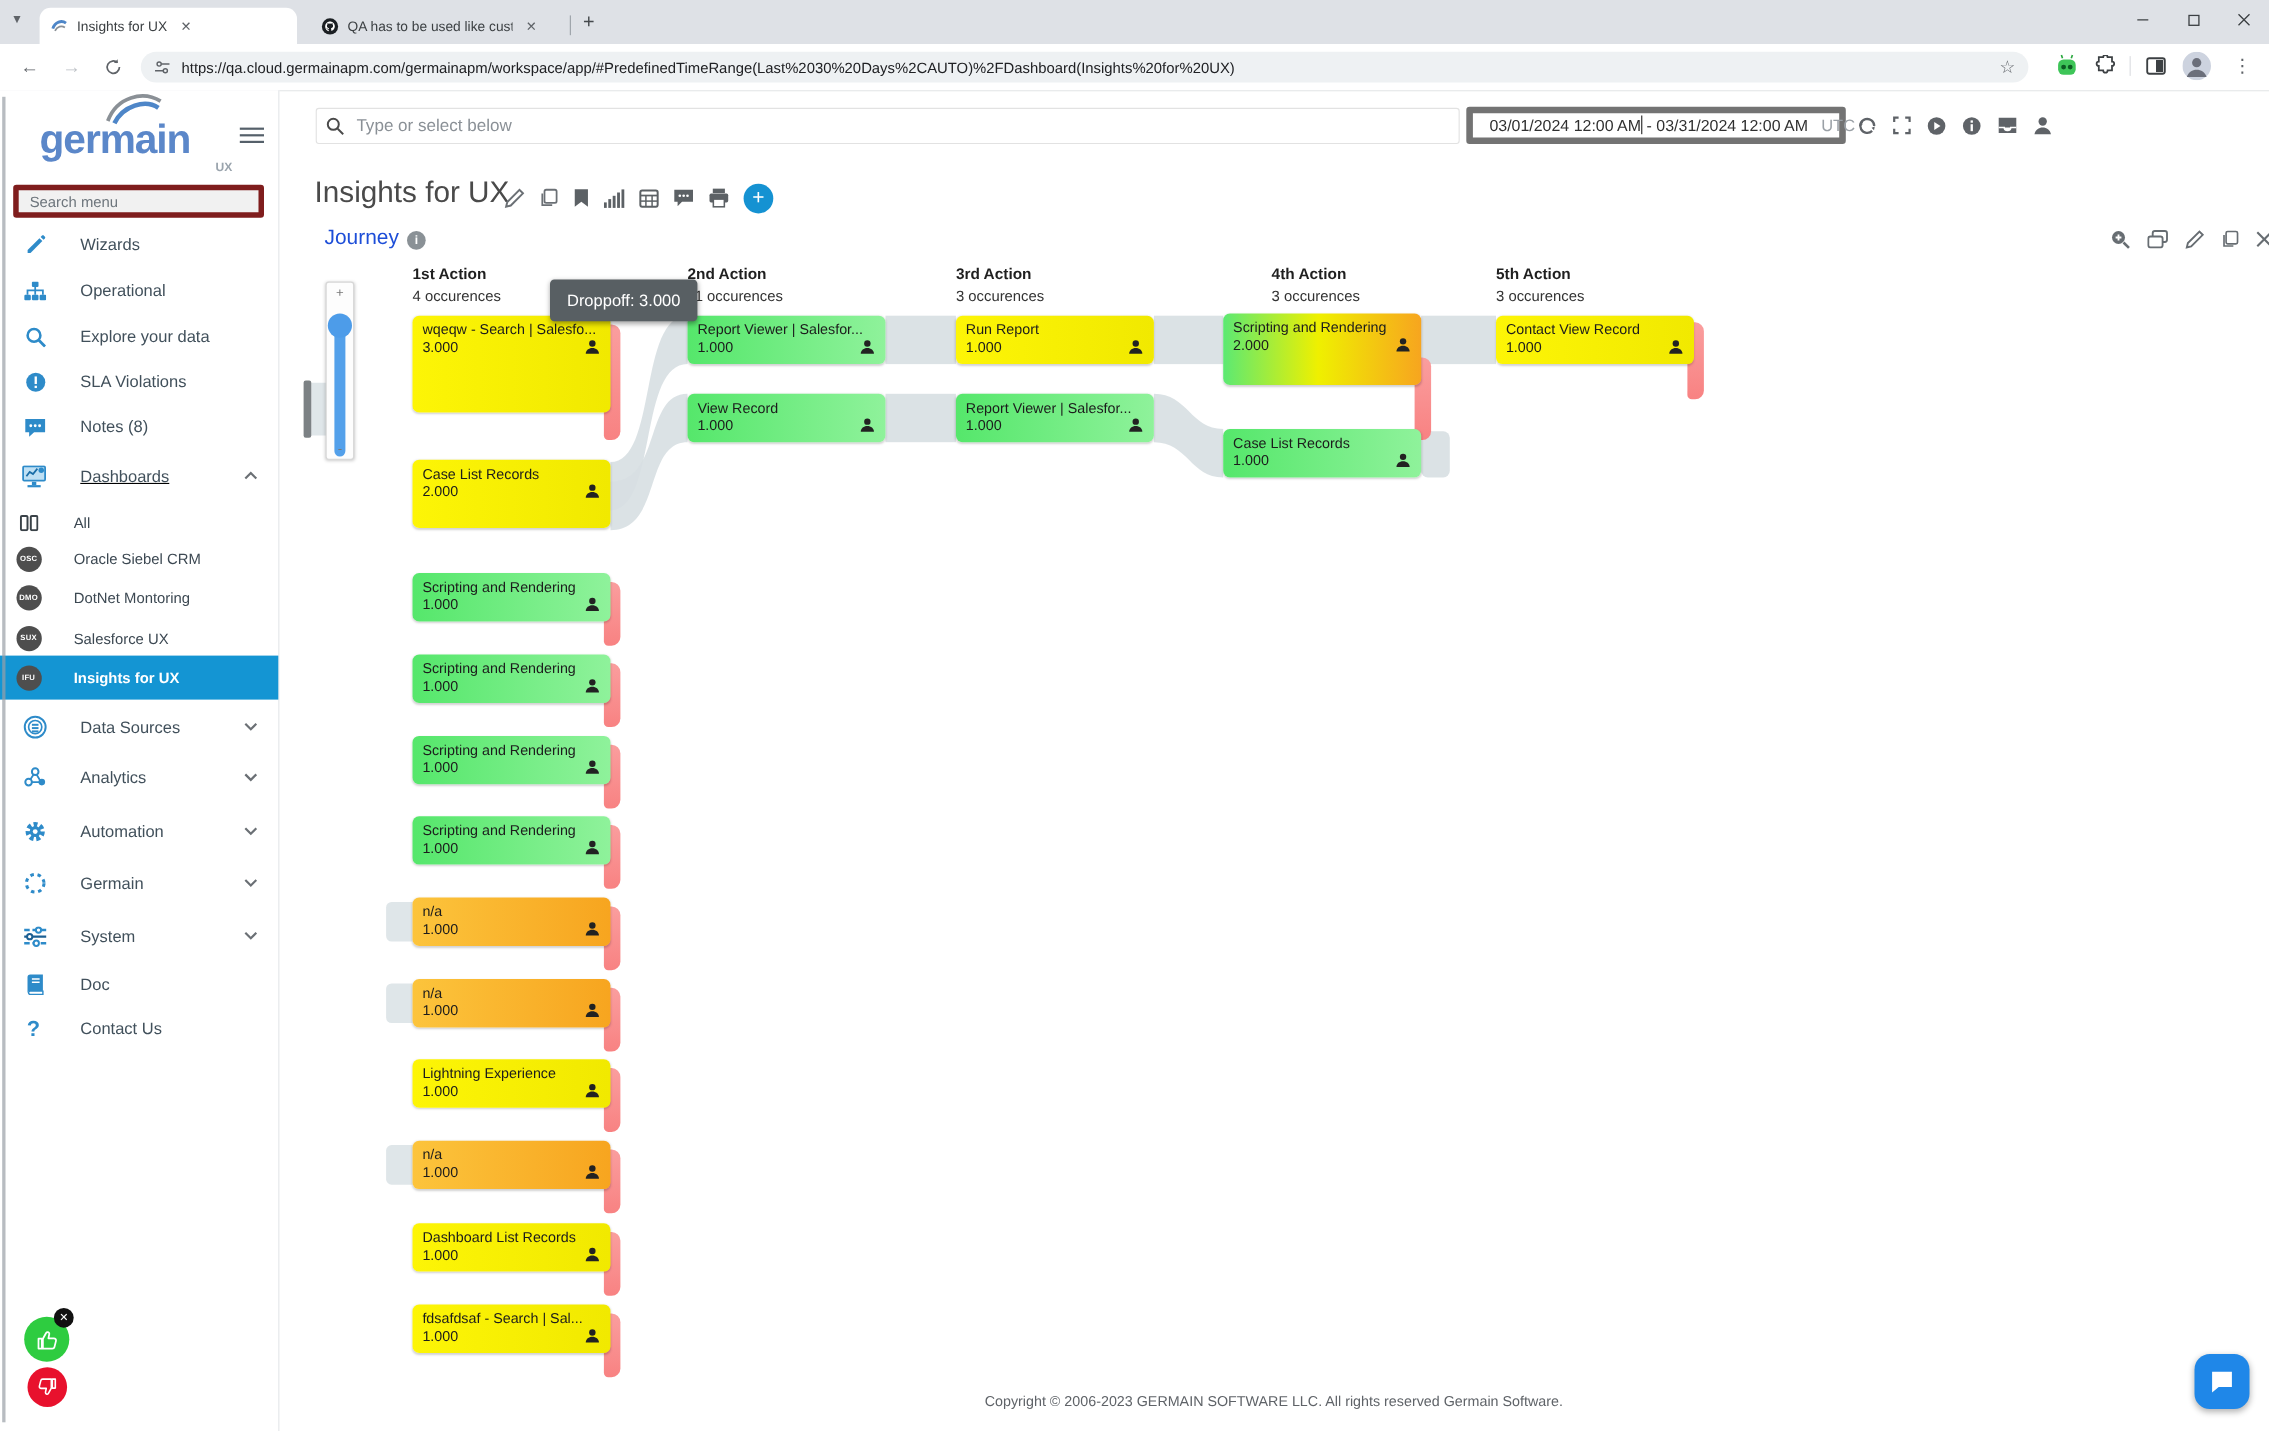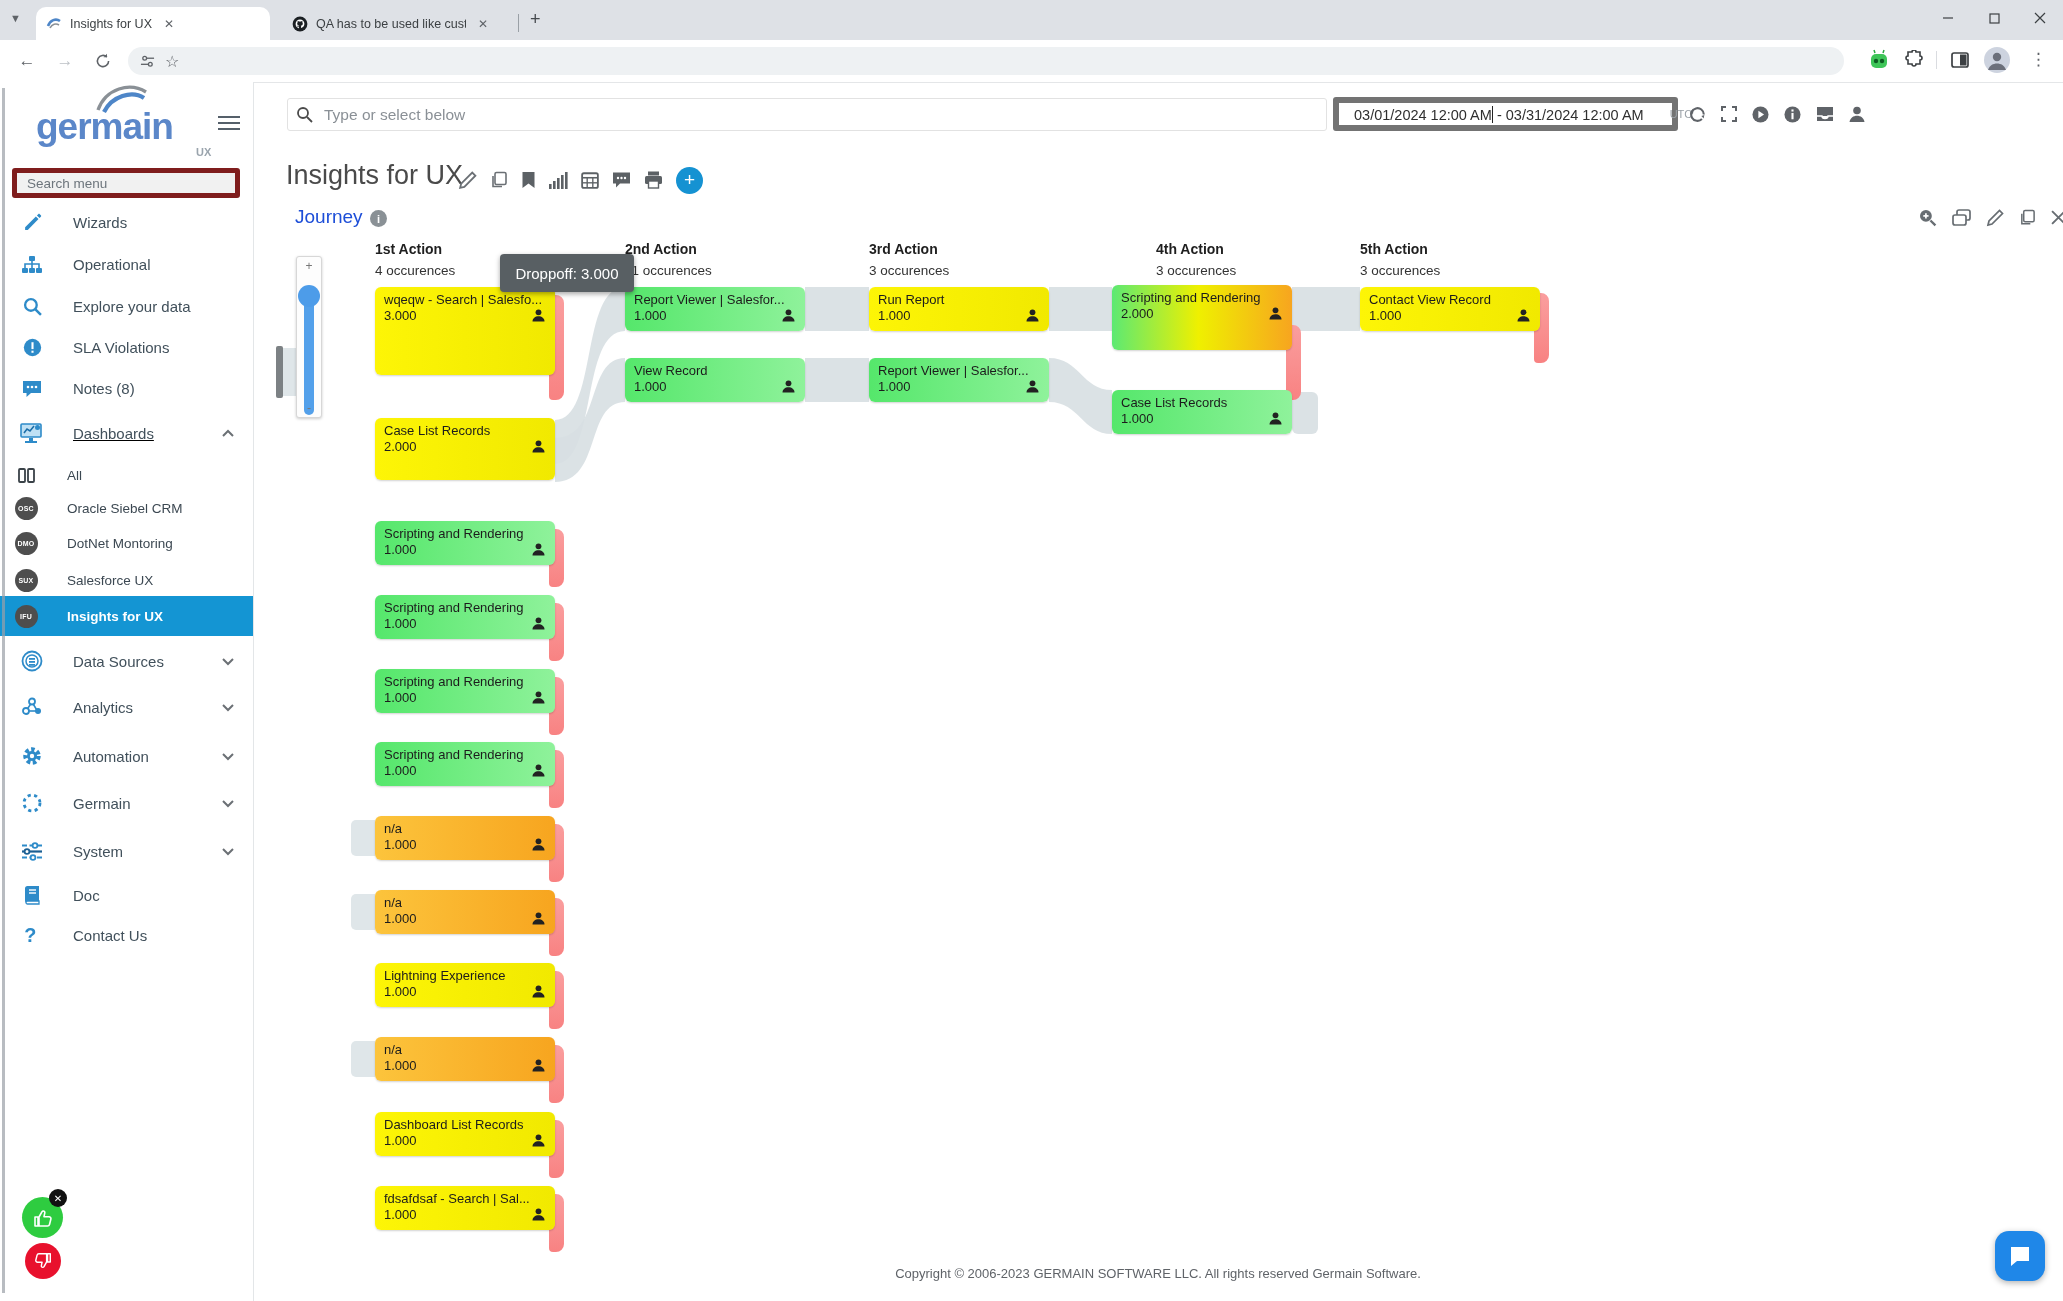--- a/index.html
+++ b/index.html
@@ -34,21 +34,21 @@
   .srow.sel .slab{color:#fff;font-weight:bold}
   .sic{width:24px;height:22px;display:flex;align-items:center;justify-content:center;flex-shrink:0}
   .badge{width:23px;height:23px;border-radius:50%;background:#4e4e4e;color:#fff;font-size:7px;font-weight:bold;display:flex;align-items:center;justify-content:center;flex-shrink:0;letter-spacing:.2px}
   .chev{position:absolute;right:18px}
   
   #mainsearch{position:absolute;left:287px;top:98px;width:1040px;height:33px;border:1px solid #e2e2e2;border-radius:3px;box-sizing:border-box;padding:0 10px 0 36px;font-size:15.5px;color:#333;font-family:"Liberation Sans",sans-serif;background:#fff}
   #mainsearch::placeholder{color:#8a9096}
   #datebox{position:absolute;left:1333px;top:97px;width:345px;height:34px;border:6px solid #737373;border-radius:3px;background:#fff;display:flex;align-items:center;padding:0 8px;box-sizing:border-box;gap:7px}
   #datetext{font-size:14.5px;color:#2f2f2f;white-space:nowrap}
   .caret{display:inline-block;width:1px;height:17px;background:#222;vertical-align:-3px}
-  #tzlab{font-size:11px;color:#9aa0a6;margin-left:19px}
+  #tzlab{font-size:15px;color:#9aa0a6;margin-left:5px}
   #appicons{position:absolute;left:1688px;top:99px;height:30px;display:flex;align-items:center;gap:13px}
   #pagetitle{position:absolute;left:286px;top:160px;font-size:27px;color:#4a4a4a}
   #titleicons{position:absolute;left:458px;top:165px;height:30px;display:flex;align-items:center;gap:13px}
   
   #jtitle{position:absolute;left:295px;top:206px;font-size:19px;color:#1d4ed8}
   #jinfo{position:absolute;left:370px;top:210px;width:17px;height:17px;border-radius:50%;background:#8a9196;color:#fff;font-size:11px;font-weight:bold;display:flex;align-items:center;justify-content:center}
   #jicons{position:absolute;left:1918px;top:208px;display:flex;align-items:center;gap:15px}
   #diagram{position:absolute;left:280px;top:240px;width:1783px;height:1030px}
   #ribbons{position:absolute;left:0;top:0;z-index:0}
   .chead{position:absolute;top:0;z-index:3;line-height:1.35}
@@ -126,20 +126,21 @@
       <path d="M12 .8v3.5H8.5z" fill="#5f6368"></path>
     </svg>
 </div>
 <div id="urlpill">
   <svg width="15" height="15" viewBox="0 0 16 16">
       <circle cx="5" cy="4.5" r="2" fill="none" stroke="#5f6368" stroke-width="1.4"></circle>
       <line x1="7" y1="4.5" x2="15" y2="4.5" stroke="#5f6368" stroke-width="1.4"></line>
       <circle cx="11" cy="11" r="2" fill="none" stroke="#5f6368" stroke-width="1.4"></circle>
       <line x1="1" y1="11" x2="9" y2="11" stroke="#5f6368" stroke-width="1.4"></line>
     </svg>
+  <span id="urltext">https://qa.cloud.germainapm.com/germainapm/workspace/app/#PredefinedTimeRange(Last%2030%20Days%2CAUTO)%2FDashboard(Insights%20for%20UX)</span>
   <span style="font-size:16px;color:#5f6368">☆</span>
 </div>
 <div class="abs" style="left:1868px;top:49px">
   <svg width="22" height="22" viewBox="0 0 22 22">
       <line x1="7" y1="4" x2="6" y2="1" stroke="#2aa83f" stroke-width="1.5"></line>
       <line x1="15" y1="4" x2="16" y2="1" stroke="#2aa83f" stroke-width="1.5"></line>
       <rect x="3" y="5" width="16" height="14" rx="5" fill="#3ec558"></rect>
       <circle cx="8" cy="12" r="2.2" fill="#0c5c22"></circle>
       <circle cx="14" cy="12" r="2.2" fill="#0c5c22"></circle>
     </svg>

